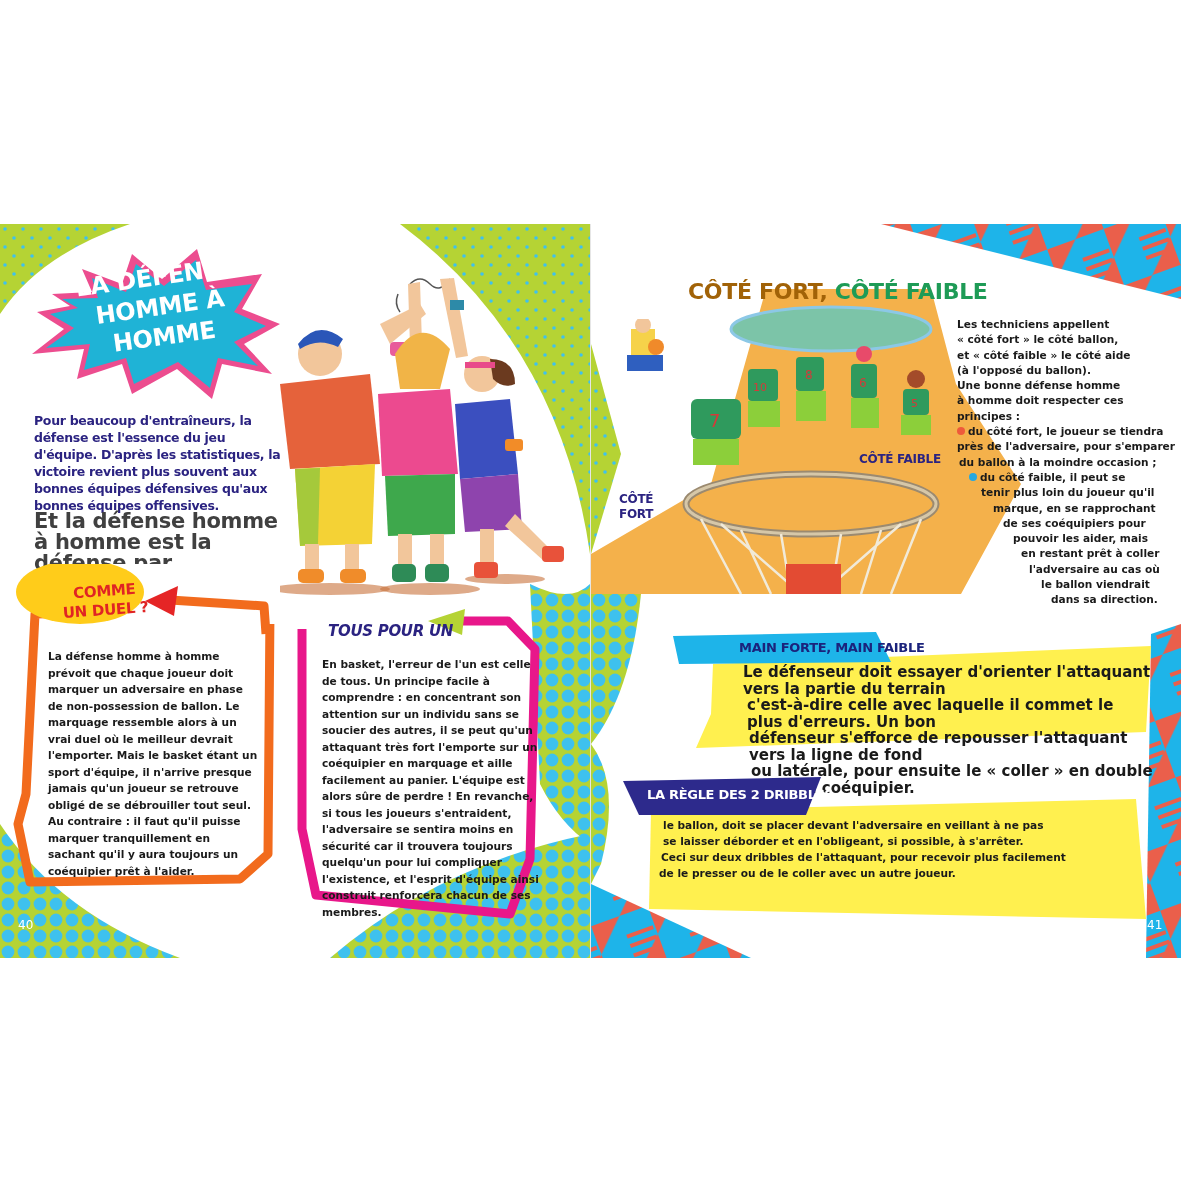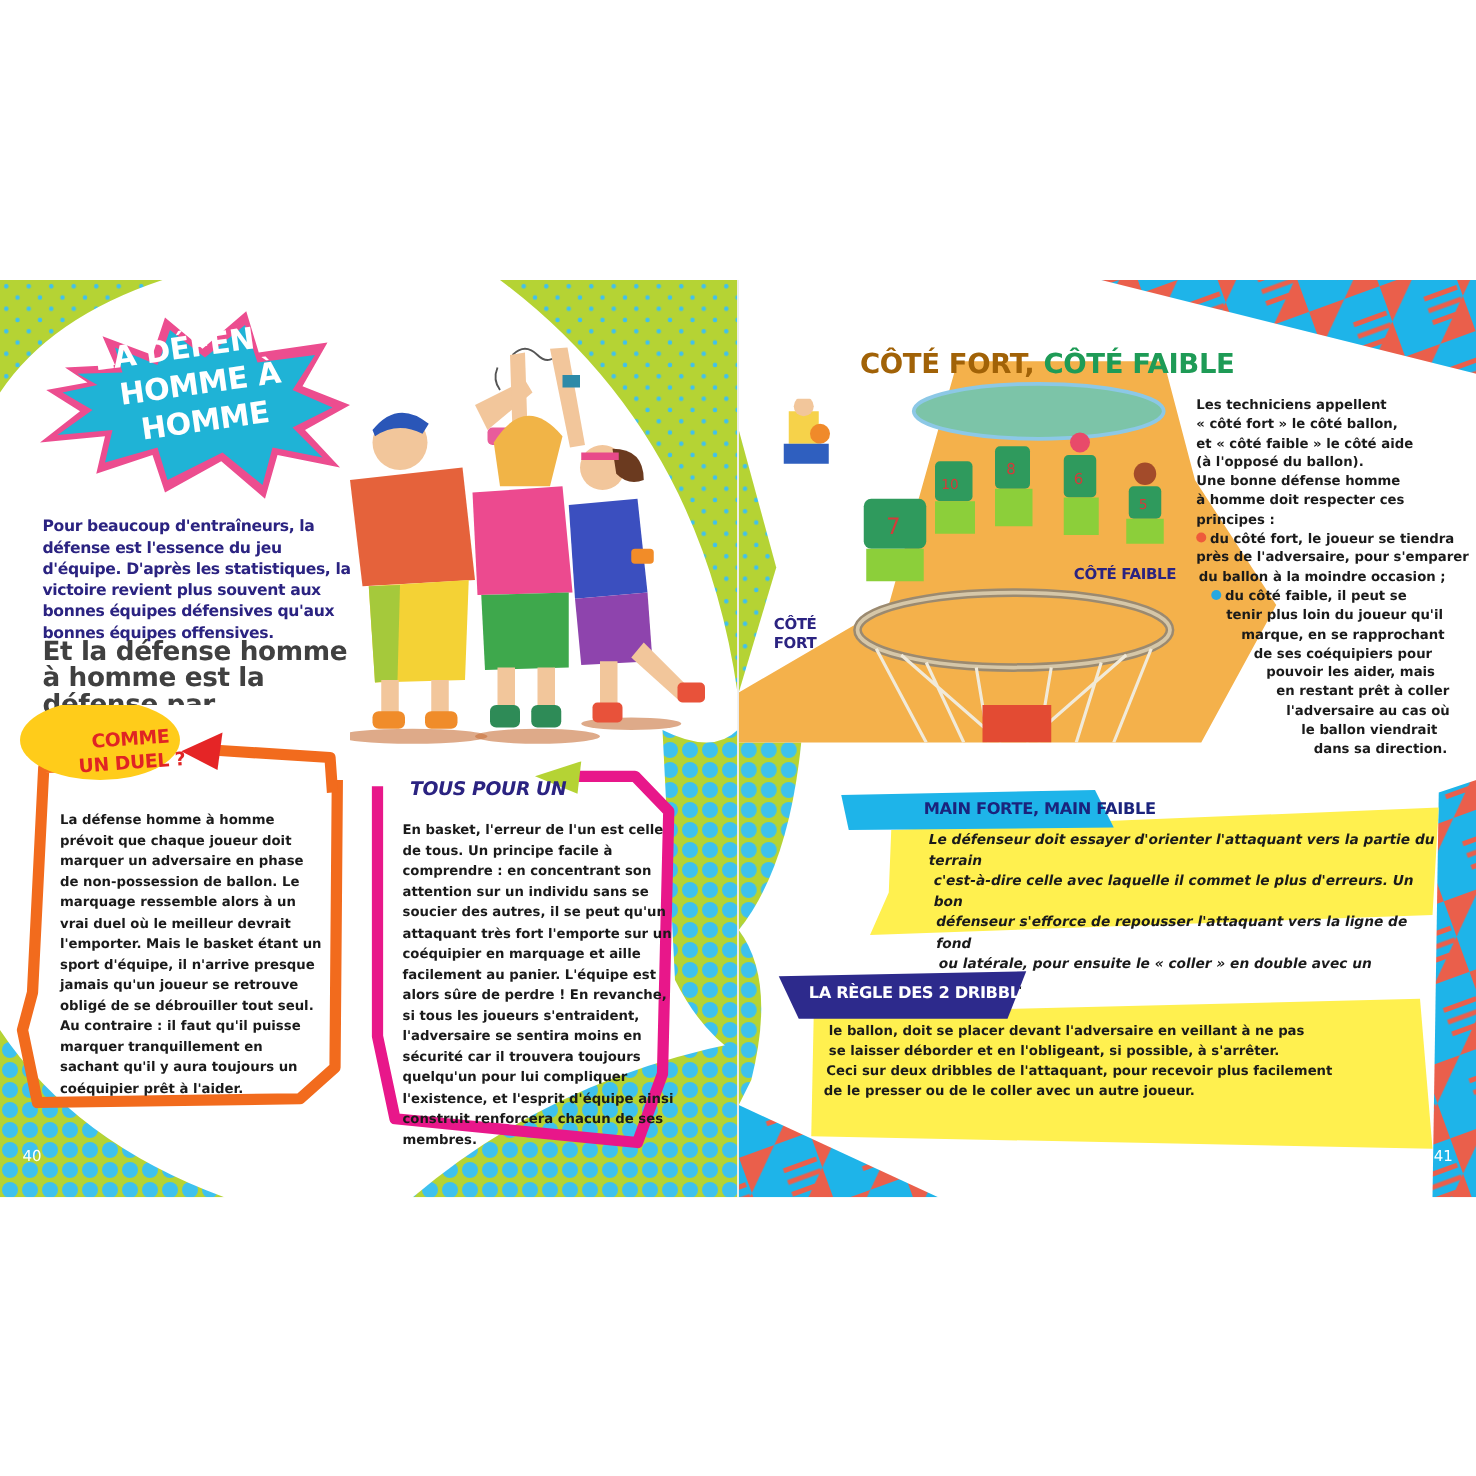--- a/index.html
+++ b/index.html
@@ -30,21 +30,21 @@
   .cf-title { left: 97px; top: 55px; font-size: 22px; }
   .cf-fort { color: #a16207; }
   .cf-faible { color: #1e9b56; }
 
   .tech-text { left: 366px; top: 93px; width: 220px; font-size: 10.6px; line-height: 15.3px; }
   .tech-text .ln { display: block; white-space: nowrap; }
   .dot { display: inline-block; width: 8px; height: 8px; border-radius: 50%; margin-right: 3px; vertical-align: 0; }
 
   .court-label { color: #2b2381; font-size: 12px; line-height: 15px; }
   .mf-title { left: 100px; top: 416px; color: #1b237c; font-size: 13px; margin-left: 48px; }
-  .mf-text { left: 152px; top: 440px; width: 410px; font-size: 11px; line-height: 16.5px; font-style: italic; }
+  .mf-text { left: 152px; top: 440px; width: 410px; font-size: 15px; line-height: 16.5px; }
   .rd-title { left: 56px; top: 563px; color: #ffffff; font-size: 13px; }
   .rd-text { left: 72px; top: 593px; width: 410px; font-size: 10.6px; line-height: 16px; }
 </style>
 </head>
 <body>
 
 <div class="spread">
 
   <div class="page page-left">
     <svg class="abs" style="left:0;top:0" width="590" height="734">

